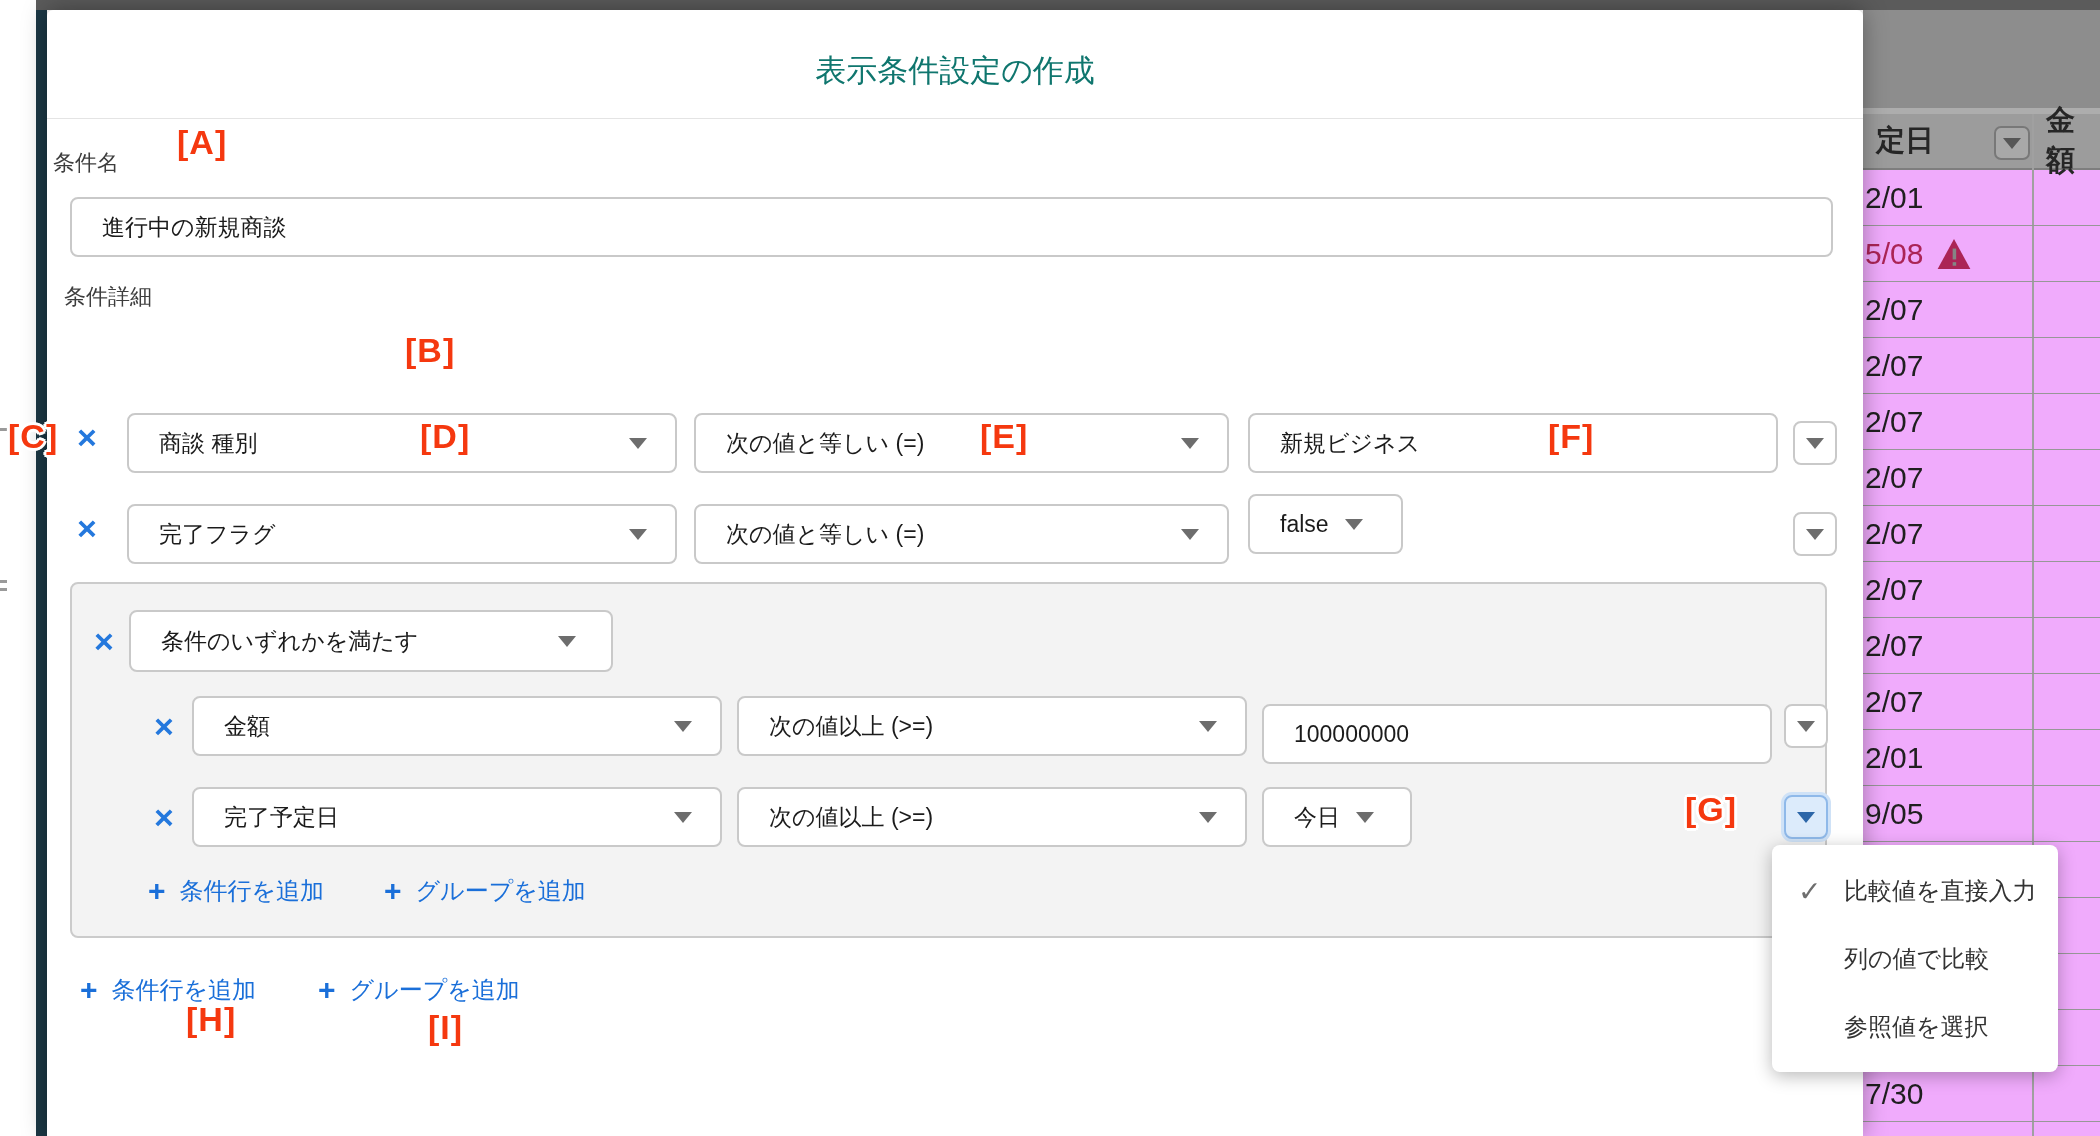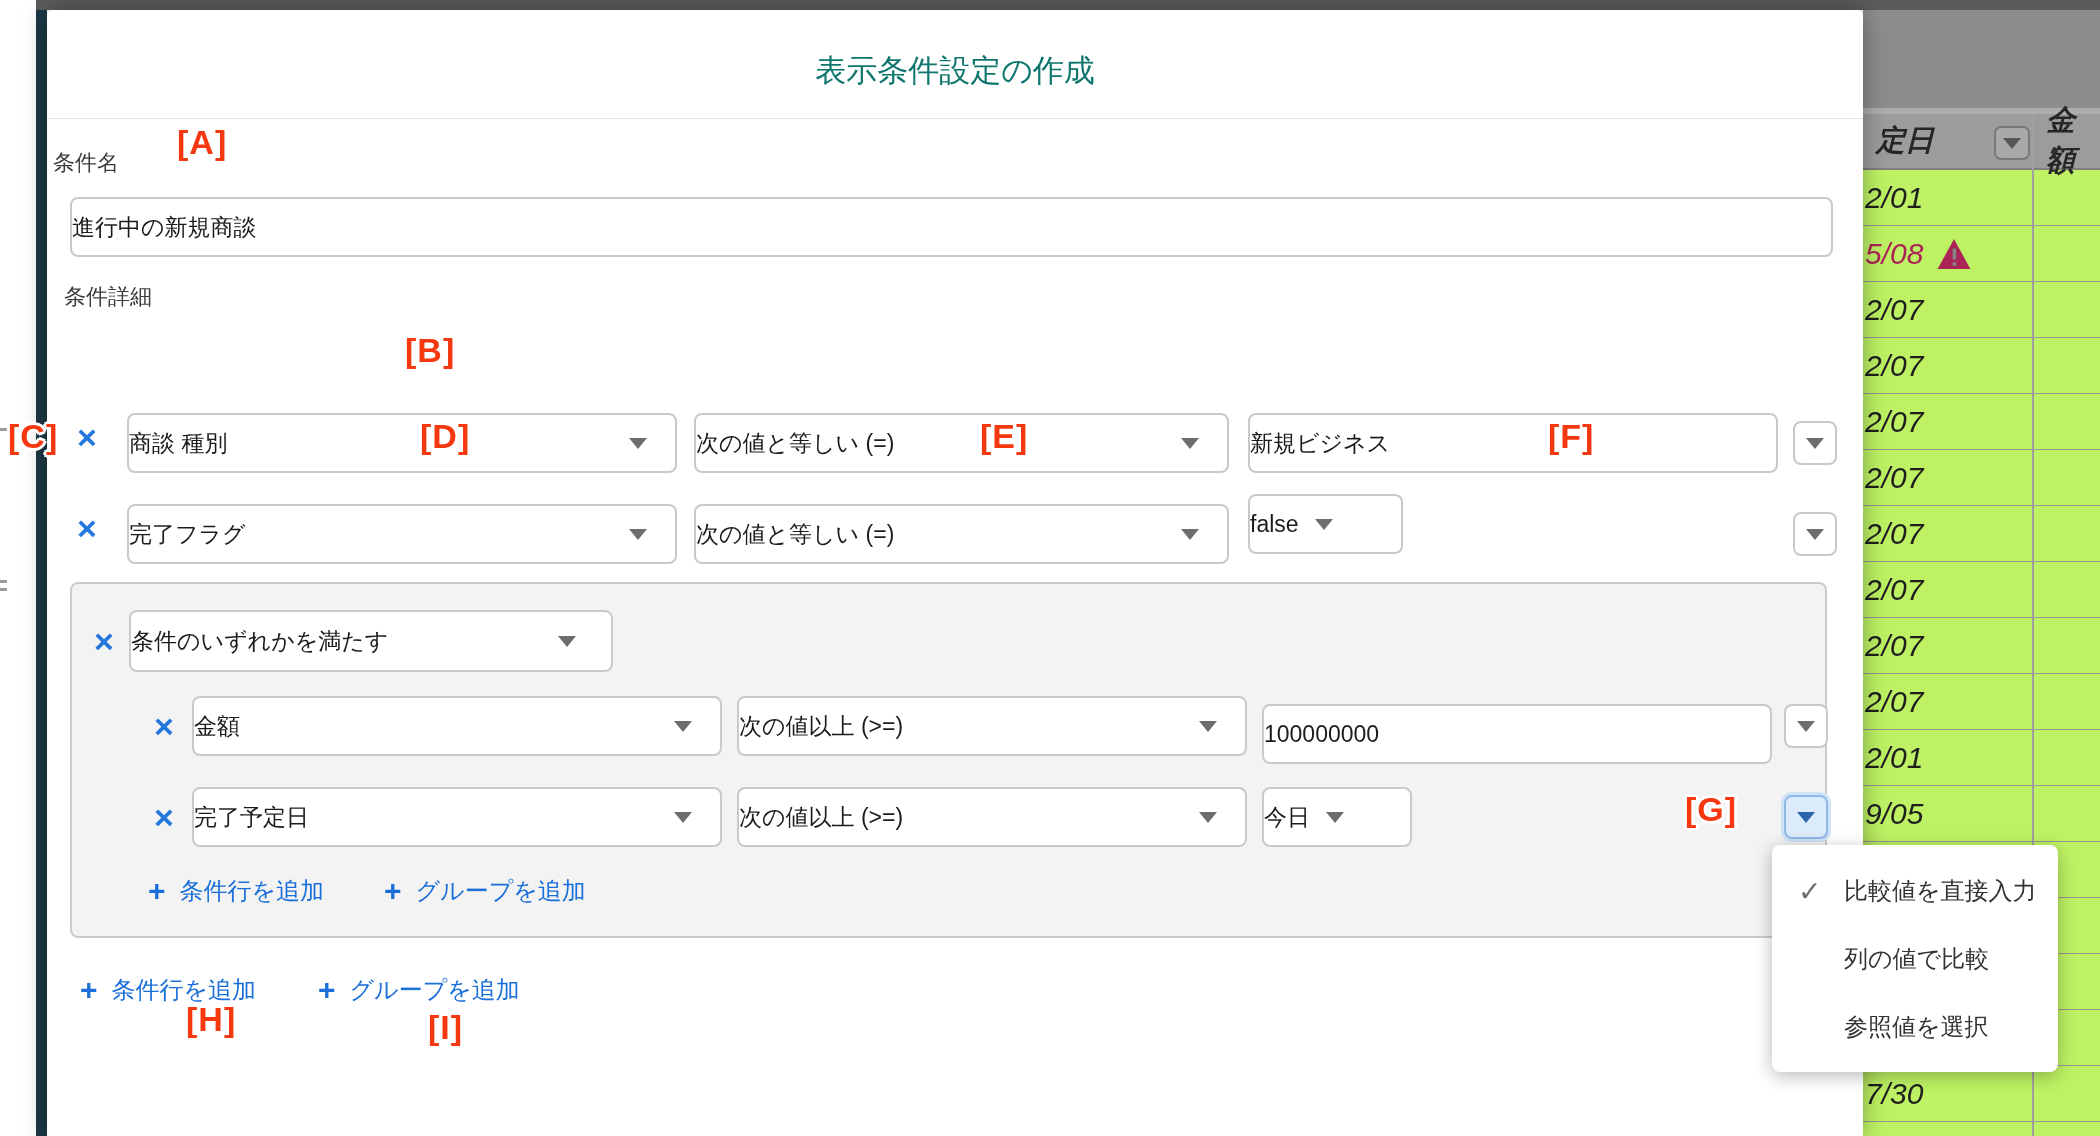--- a/index.html
+++ b/index.html
@@ -4,21 +4,21 @@
 <style>
   * { margin:0; padding:0; box-sizing:border-box; }
   body { font-family:"Liberation Sans","DejaVu Sans",sans-serif; }
   .page { position:relative; width:2100px; height:1136px; background:#ffffff; overflow:hidden; }
 
   
   .top-strip { position:absolute; left:36px; top:0; right:0; height:10px; background:#5b5b5b; }
   .teal-bar  { position:absolute; left:36px; top:10px; width:11px; bottom:0; background:#1c3845; }
   .edge-mark { position:absolute; left:0; width:7px; background:#9a9a9a; height:3px; }
 
-  .table-bg { position:absolute; left:1863px; top:10px; right:0; bottom:0; background:#bef264; overflow:hidden;font-style:italic; }
+  .table-bg { position:absolute; left:1863px; top:10px; right:0; bottom:0; background:#f0abfc; overflow:hidden; }
   .tb-preheader { position:absolute; left:0; right:0; top:0; height:98px; background:#8d8d8d; }
   .tb-lightline { position:absolute; left:0; right:0; top:98px; height:6px; background:#adadad; }
   .tb-header { position:absolute; left:0; right:0; top:104px; height:56px; background:#9c9c9c; border-bottom:2px solid #7e7e7e;
                display:flex; align-items:center; color:#262626; font-size:29px; font-weight:bold; }
   .tb-header .h1 { margin-left:13px; }
   .hdr-btn { position:absolute; left:131px; top:12px; width:36px; height:34px; background:#a8a8a8;
              border:2px solid #787878; border-radius:7px; display:flex; align-items:center; justify-content:center; }
   .tb-vline { position:absolute; left:169px; top:104px; width:2px; bottom:0; background:#a0a0a0; }
   .h2 { position:absolute; left:183px; }
   .tb-rows { position:absolute; left:0; right:0; top:160px; }
@@ -30,21 +30,21 @@
   
   .modal { position:absolute; left:47px; top:10px; width:1816px; height:1126px; background:#ffffff;
            border-radius:6px 6px 0 0; box-shadow:0 0 24px rgba(0,0,0,.35); z-index:20; }
   .modal-title { position:absolute; top:40px; left:0; right:0; text-align:center; font-size:31px; color:#0f766e; }
   .title-divider { position:absolute; top:108px; left:0; right:0; height:1px; background:#e4e4e4; }
 
   .flabel { position:absolute; font-size:22px; color:#3d3d3d; }
 
   .fieldbox { position:absolute; background:#fff; border:2px solid #c9c9c9; border-radius:8px;
               display:flex; align-items:center; font-size:23px; color:#1b1b1b; }
-  .fieldbox .txt { white-space:nowrap; }
+  .fieldbox .txt { margin-left:30px; white-space:nowrap; }
   .caret { width:0; height:0; border-left:9px solid transparent; border-right:9px solid transparent;
            border-top:11px solid #6d6d6d; }
   .caret.abs { position:absolute; }
   .caret.blue { border-top-color:#2c66a8; }
   .caret-right { position:absolute; right:28px; }
   .caret-near { margin-left:16px; }
 
   .xicon { position:absolute; color:#2478dd; font-size:34px; font-weight:bold; line-height:1; cursor:default; }
 
   .group { position:absolute; left:23px; top:572px; width:1757px; height:356px;

